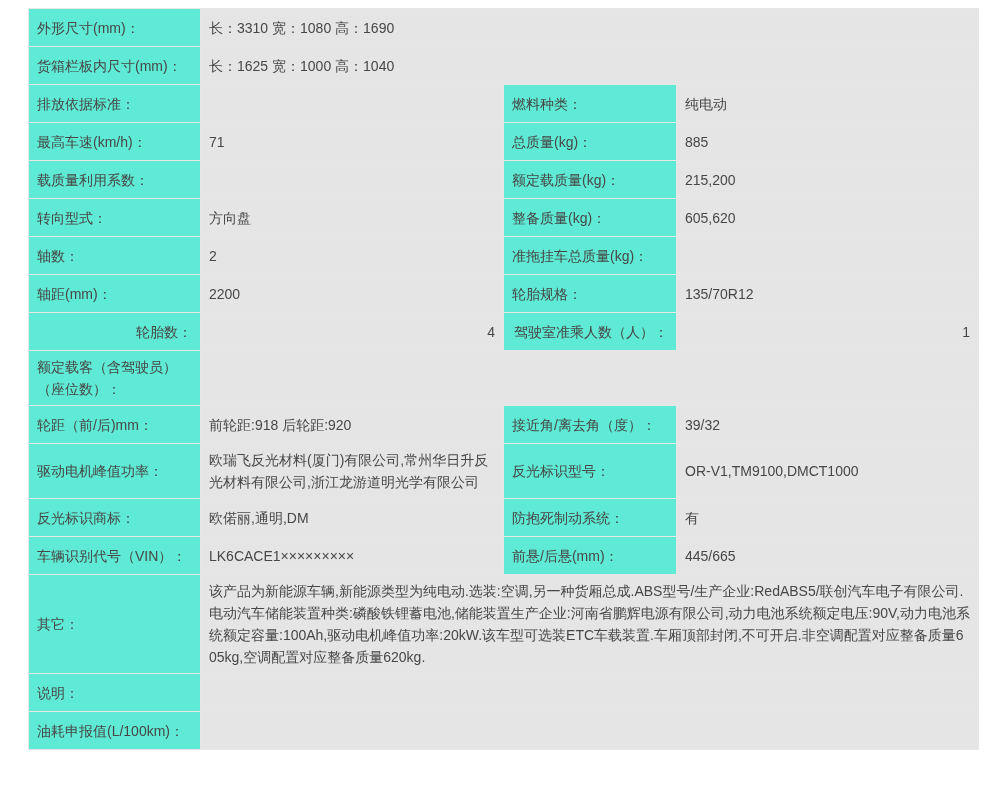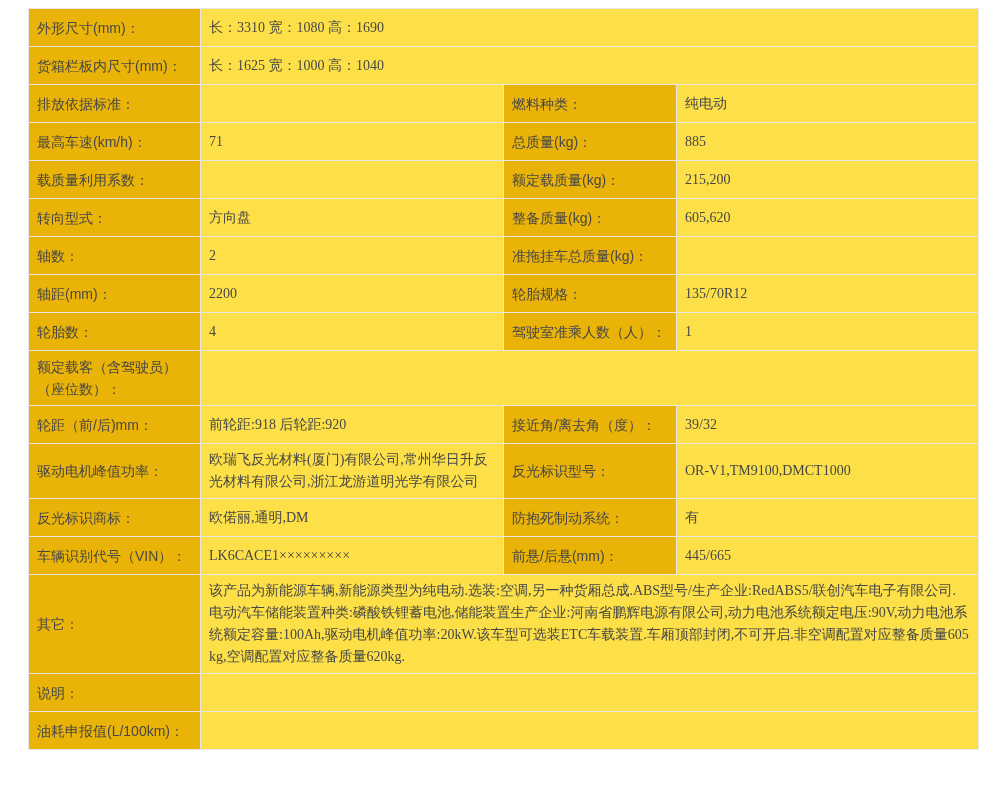--- a/index.html
+++ b/index.html
@@ -31,25 +31,24 @@
     border: 1px solid #e7e7e7;
     padding: 5px 8px;
     font-size: 14px;
     line-height: 22px;
     color: #474747;
     vertical-align: middle;
     word-break: break-all;
     overflow: hidden;
   }
   table.spec-table td.label {
-    background: #eab308;
+    background: #5eead4;
   }
   table.spec-table td.value {
-    background: #fde047;
-    font-family: Liberation Serif, serif;
+    background: #e5e5e5;
   }
 </style>
 </head>
 <body>
 
 <div class="page">
   <div class="table-wrap">
     <table class="spec-table">
       <colgroup>
         <col class="c-label1">
@@ -95,21 +94,21 @@
             <td class="value">2</td>
             <td class="label">准拖挂车总质量(kg)：</td>
             <td class="value"></td>
           </tr>
           <tr style="height: 38px;">
             <td class="label">轴距(mm)：</td>
             <td class="value">2200</td>
             <td class="label">轮胎规格：</td>
             <td class="value">135/70R12</td>
           </tr>
-          <tr style="height: 38px;">
+          <tr style="height: 38px; text-align: right;">
             <td class="label">轮胎数：</td>
             <td class="value">4</td>
             <td class="label">驾驶室准乘人数（人）：</td>
             <td class="value">1</td>
           </tr>
           <tr style="height: 50px;">
             <td class="label">额定载客（含驾驶员）（座位数）：</td>
             <td class="value" colspan="3"></td>
           </tr>
           <tr style="height: 38px;">

